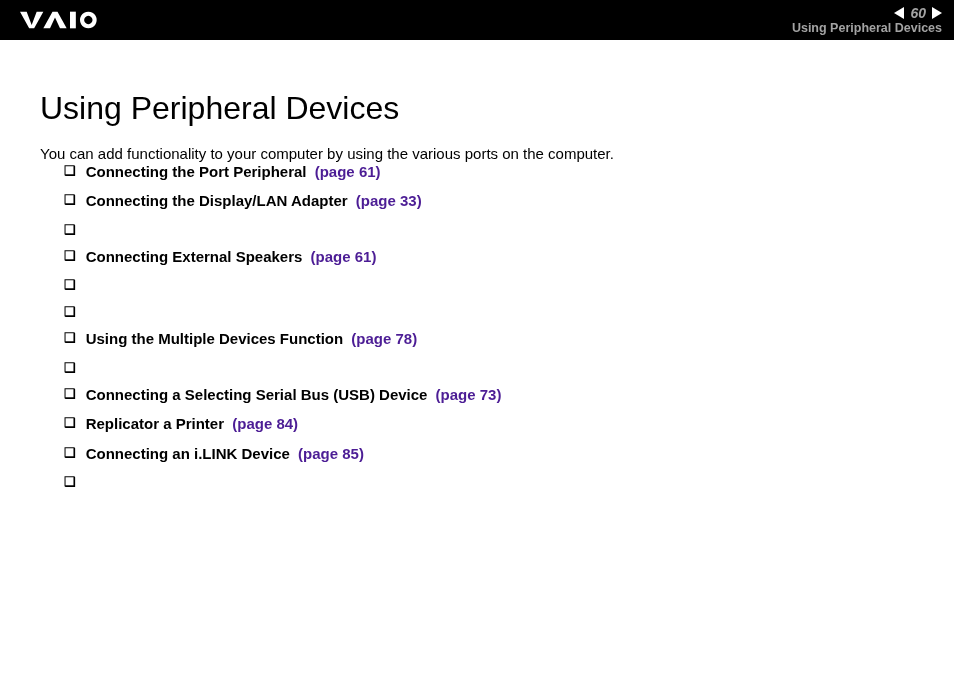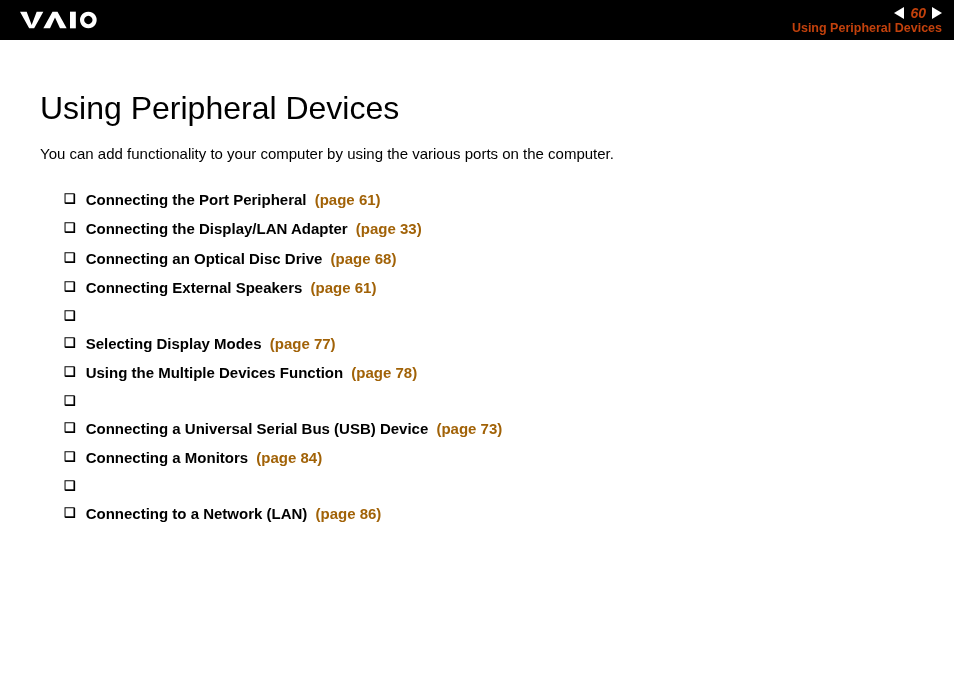--- a/index.html
+++ b/index.html
@@ -8,21 +8,21 @@
       height: 674px;
       font-family: Arial, Helvetica, sans-serif;
       background: #fff;
       position: relative;
       overflow: hidden;
     }
     .header {
       width: 100%;
       height: 40px;
       background: #000;
-      color: #c2410c;
+      color: #a3a3a3;
       display: flex;
       align-items: center;
       justify-content: space-between;
       padding: 0 12px 0 20px;
     }
     .logo { height: 20px; display: flex; align-items: center; }
     .logo svg { height: 20px; }
     .header-right {
       display: flex;
       flex-direction: column;
@@ -57,40 +57,39 @@
     .content {
       padding: 50px 40px 0 40px;
     }
     .page-title {
       font-size: 32px;
       font-weight: 400;
       margin-bottom: 18px;
     }
     .intro {
       font-size: 15px;
-      margin-bottom: 28px;
     }
     .toc-list { list-style: none; }
     .toc-item {
       display: flex;
       align-items: flex-start;
       font-size: 15px;
       font-weight: 700;
       margin-bottom: 9px;
       line-height: 1.35;
     }
     .bullet {
       font-size: 13px;
       margin-right: 10px;
       margin-left: 24px;
       flex-shrink: 0;
     }
     .toc-label { }
     .page-ref {
-      color: #a16207;
+      color: #4c1d95;
       margin-left: 4px;
       cursor: pointer;
     }
   </style>
 </head>
 <body>
 
 <div class="header">
   <div class="logo">
     <svg viewBox="0 0 120 24" fill="#fff">
@@ -121,49 +120,47 @@
       <li class="toc-item">
         <span class="bullet">❑</span>
         <span><span class="toc-label">Connecting the Port Peripheral</span> <span class="page-ref">(page 61)</span></span>
       </li>
       <li class="toc-item">
         <span class="bullet">❑</span>
         <span><span class="toc-label">Connecting the Display/LAN Adapter</span> <span class="page-ref">(page 33)</span></span>
       </li>
       <li class="toc-item">
         <span class="bullet">❑</span>
-        <span><span class="toc-label">Connecting an Optical Disc Drive</span> <span class="page-ref">(page 68)</span></span>
       </li>
       <li class="toc-item">
         <span class="bullet">❑</span>
         <span><span class="toc-label">Connecting External Speakers</span> <span class="page-ref">(page 61)</span></span>
       </li>
       <li class="toc-item">
         <span class="bullet">❑</span>
       </li>
       <li class="toc-item">
         <span class="bullet">❑</span>
-        <span><span class="toc-label">Selecting Display Modes</span> <span class="page-ref">(page 77)</span></span>
       </li>
       <li class="toc-item">
         <span class="bullet">❑</span>
         <span><span class="toc-label">Using the Multiple Devices Function</span> <span class="page-ref">(page 78)</span></span>
       </li>
       <li class="toc-item">
         <span class="bullet">❑</span>
       </li>
       <li class="toc-item">
         <span class="bullet">❑</span>
-        <span><span class="toc-label">Connecting a Universal Serial Bus (USB) Device</span> <span class="page-ref">(page 73)</span></span>
+        <span><span class="toc-label">Connecting a Selecting Serial Bus (USB) Device</span> <span class="page-ref">(page 73)</span></span>
       </li>
       <li class="toc-item">
         <span class="bullet">❑</span>
-        <span><span class="toc-label">Connecting a Monitors</span> <span class="page-ref">(page 84)</span></span>
+        <span><span class="toc-label">Replicator a Printer</span> <span class="page-ref">(page 84)</span></span>
       </li>
       <li class="toc-item">
         <span class="bullet">❑</span>
+        <span><span class="toc-label">Connecting an i.LINK Device</span> <span class="page-ref">(page 85)</span></span>
       </li>
       <li class="toc-item">
         <span class="bullet">❑</span>
-        <span><span class="toc-label">Connecting to a Network (LAN)</span> <span class="page-ref">(page 86)</span></span>
       </li>
     </ul>
 </div>
 
 </body></html>

